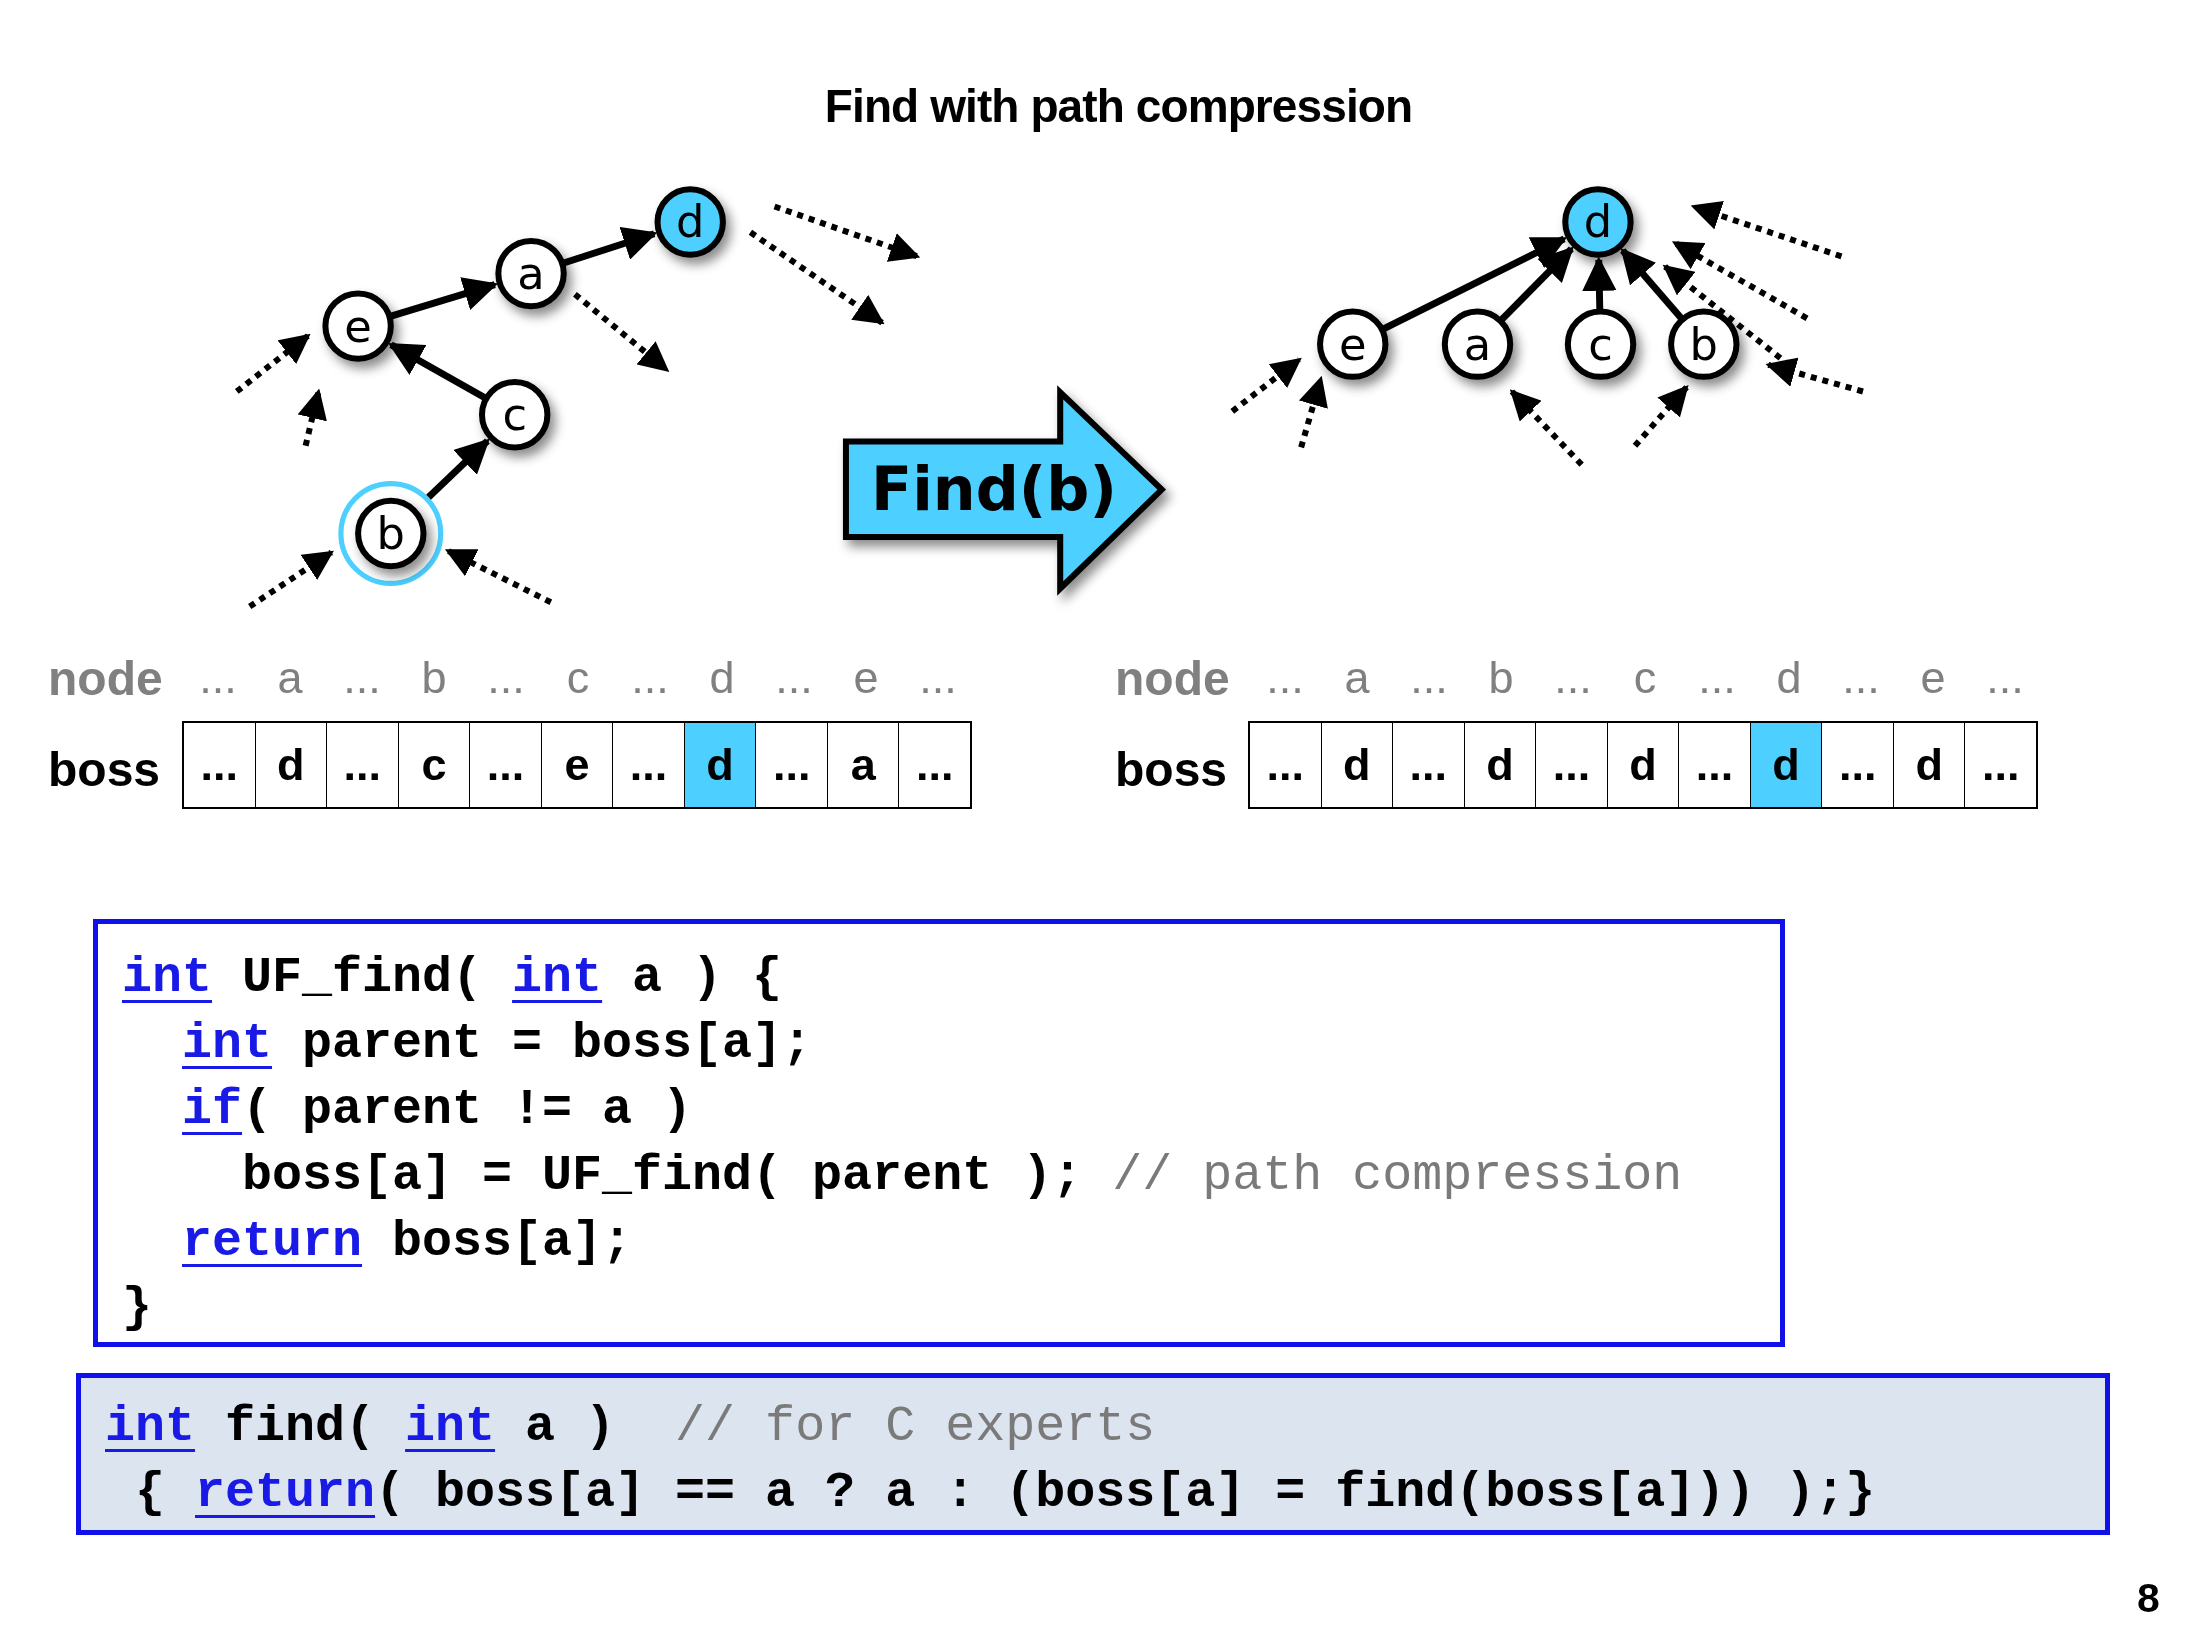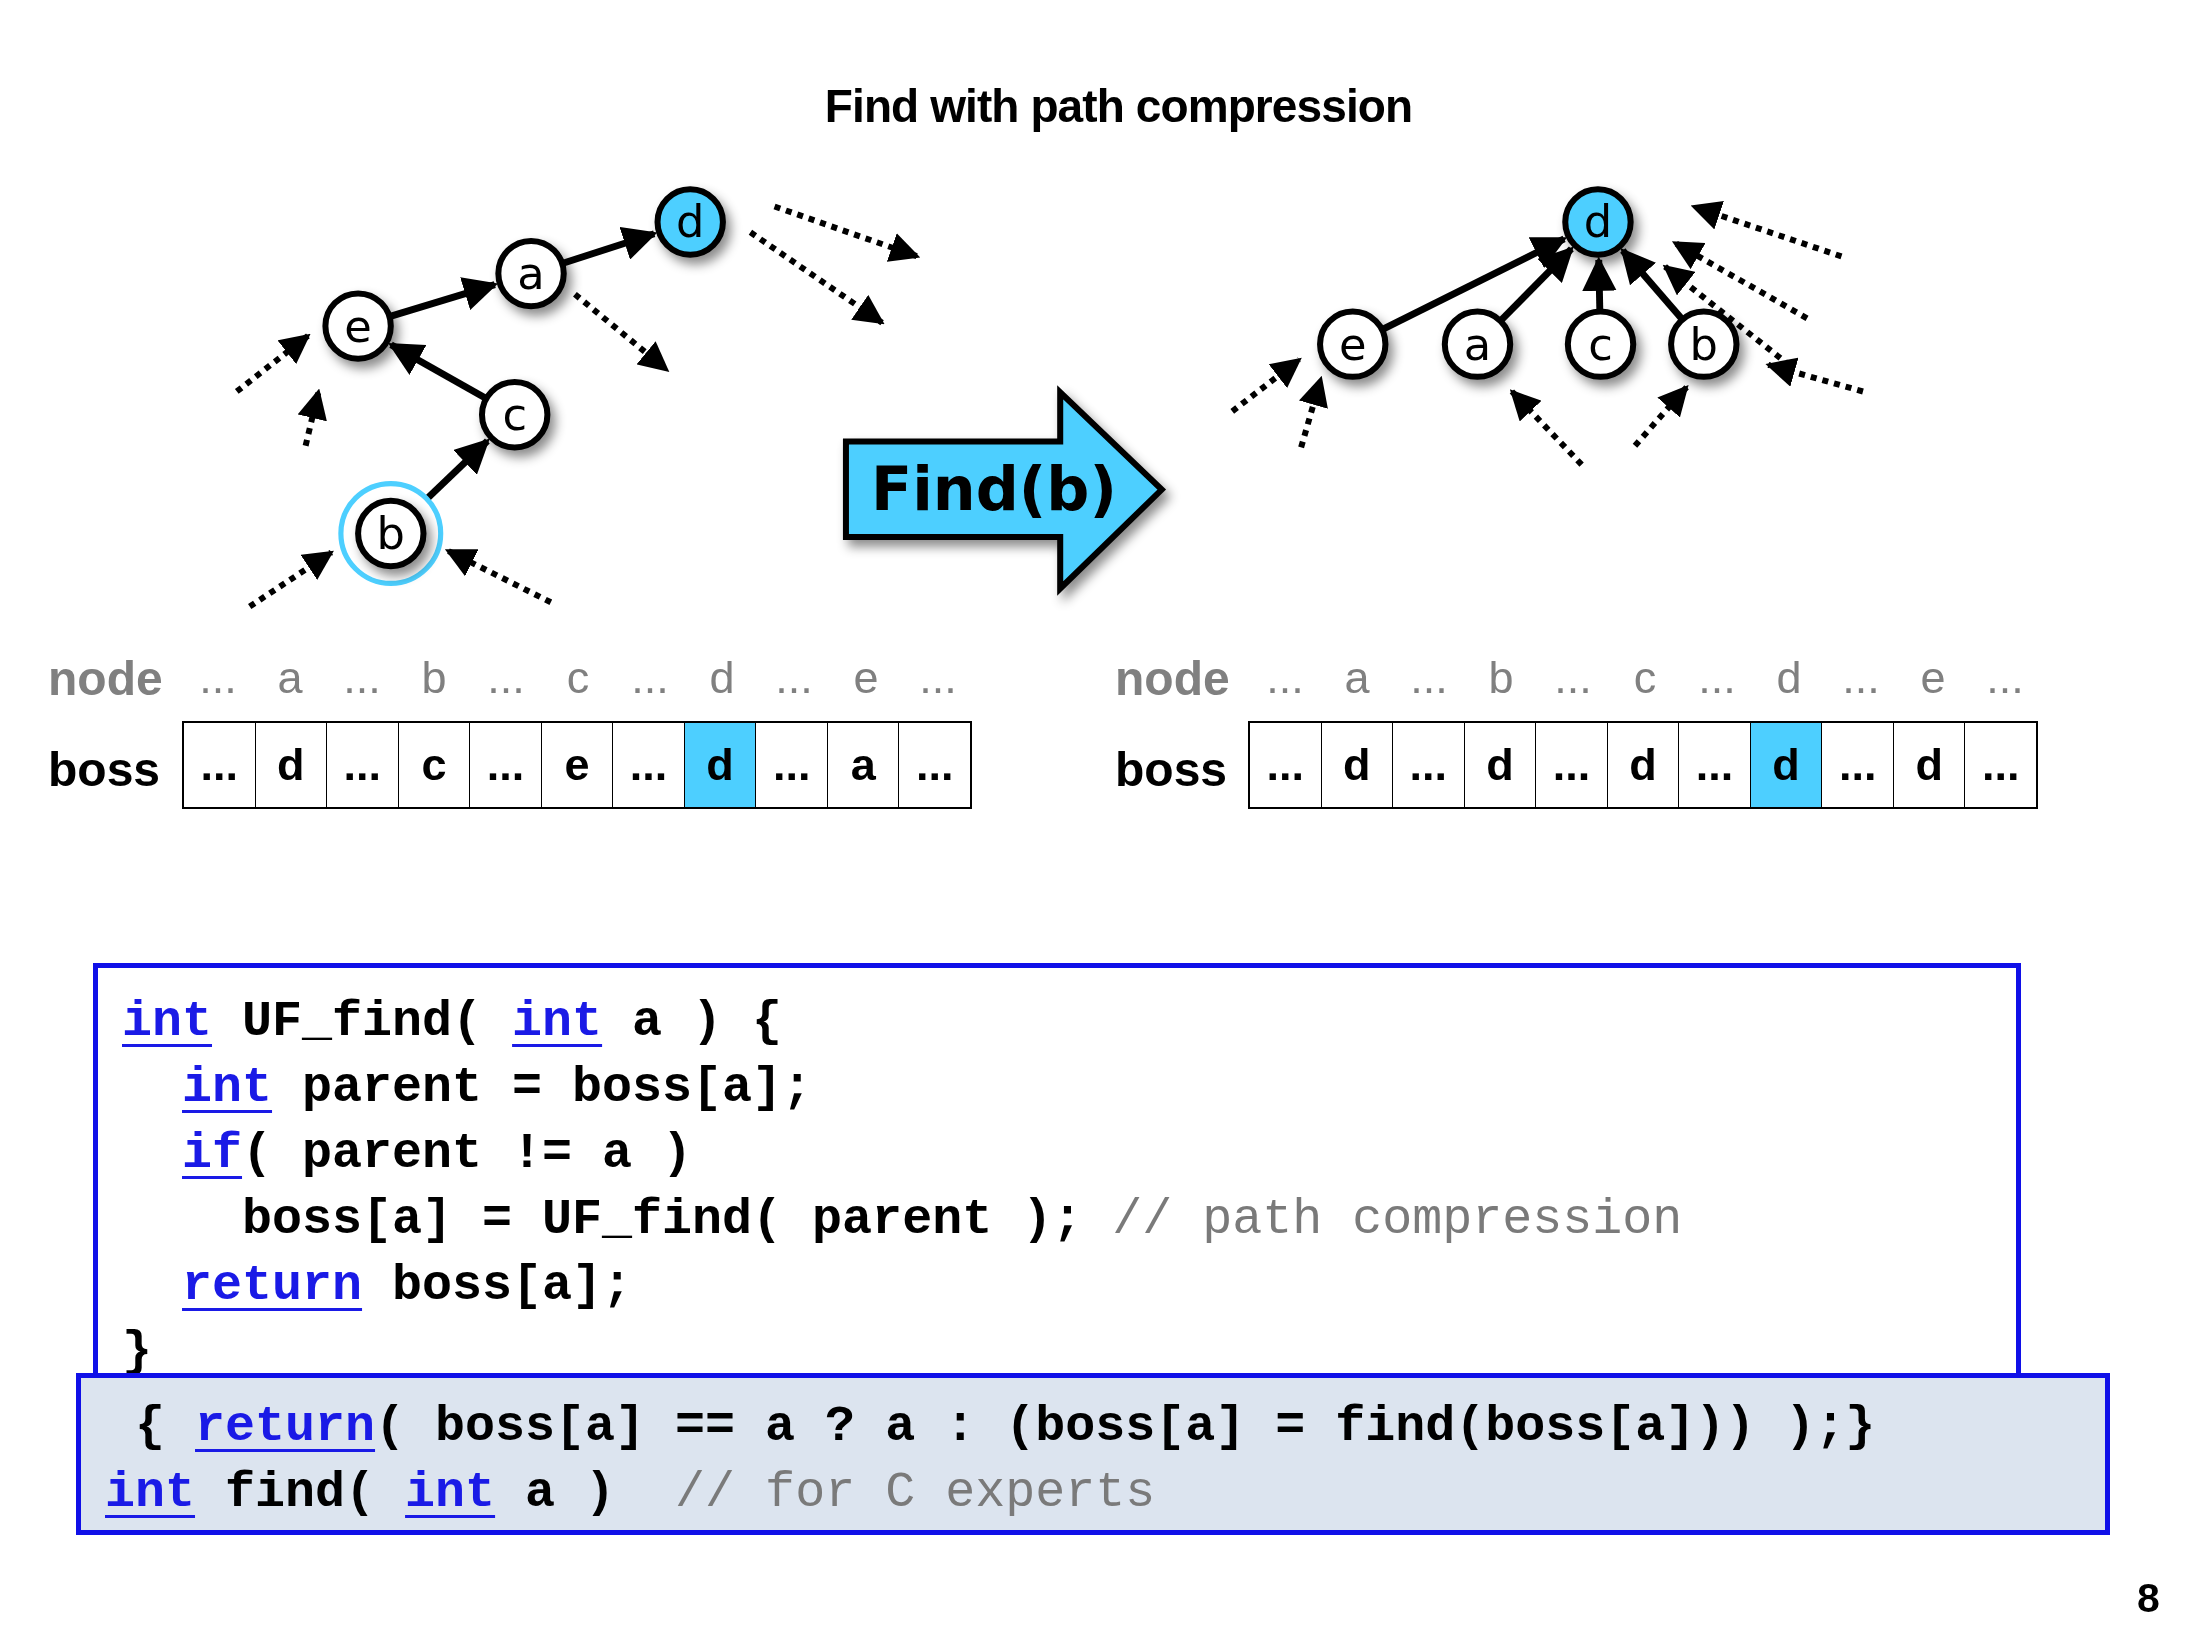--- a/index.html
+++ b/index.html
@@ -169,22 +169,22 @@
     <div class="cell">d</div>
     <div class="cell">...</div>
     <div class="cell">d</div>
     <div class="cell">...</div>
     <div class="cell hl">d</div>
     <div class="cell">...</div>
     <div class="cell">d</div>
     <div class="cell">...</div>
   </div>
 
-<div class="codebox" style="left:93px; top:919px; width:1928px; height:428px; background:#fff; padding:20.6px 0 0 24px;margin-top:44px;">
+<div class="codebox" style="left:93px; top:919px; width:1692px; height:428px; background:#fff; padding:20.6px 0 0 24px;">
   <div class="code" id="code-main"><div><span class="kw">int</span><span> UF_find( </span><span class="kw">int</span><span> a ) {</span></div><div><span>  </span><span class="kw">int</span><span> parent = boss[a];</span></div><div><span>  </span><span class="kw">if</span><span>( parent != a )</span></div><div><span>    boss[a] = UF_find( parent ); </span><span class="cm">// path compression</span></div><div><span>  </span><span class="kw">return</span><span> boss[a];</span></div><div><span>}</span></div></div>
 </div>
 
 <div class="codebox" style="left:76px; top:1373px; width:2034px; height:162px; background:#dce4ef; padding:15.5px 0 0 24px;">
-  <div class="code" id="code-expert"><div><span> { </span><span class="kw">return</span><span>( boss[a] == a ? a : (boss[a] = find(boss[a])) );}</span></div><div><span class="kw">int</span><span> find( </span><span class="kw">int</span><span> a )  </span><span class="cm">// for C experts</span></div></div>
+  <div class="code" id="code-expert"><div><span class="kw">int</span><span> find( </span><span class="kw">int</span><span> a )  </span><span class="cm">// for C experts</span></div><div><span> { </span><span class="kw">return</span><span>( boss[a] == a ? a : (boss[a] = find(boss[a])) );}</span></div></div>
 </div>
 
 <div id="page-num">8</div>
 
 
 </body></html>

